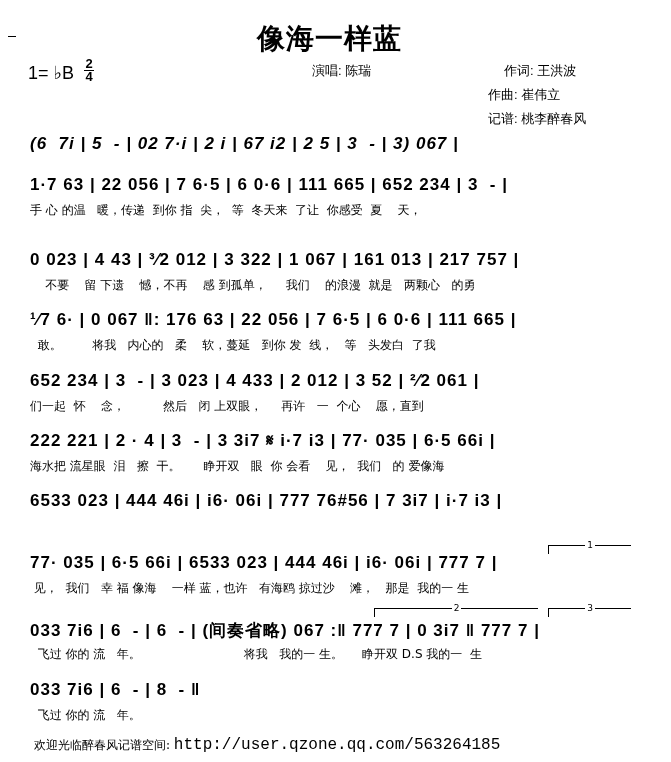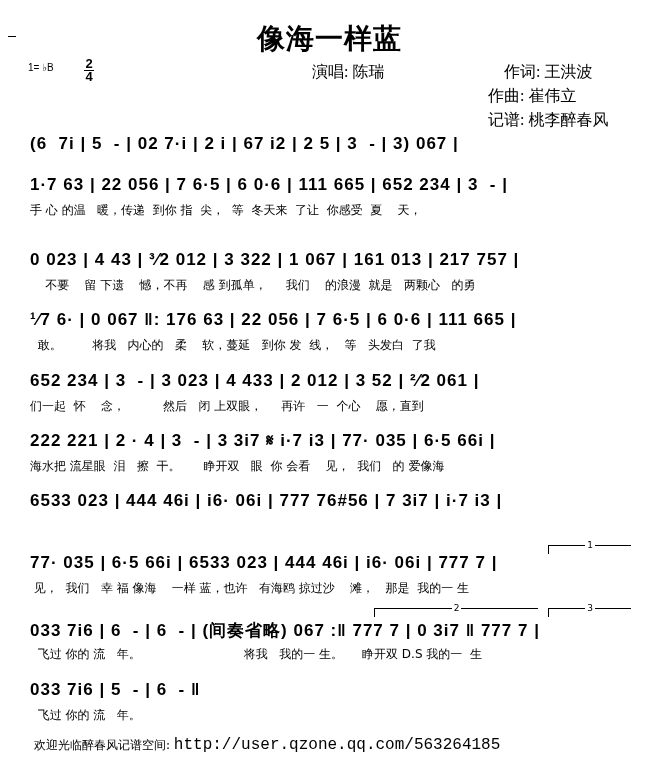--- a/index.html
+++ b/index.html
@@ -1,23 +1,23 @@
 <!DOCTYPE html>
 <html><head>
 <meta charset="utf-8">
 <style>
   html, body { margin: 0; padding: 0; background: #ffffff; }
   body { width: 671px; height: 762px; position: relative; overflow: hidden; color: #000; font-family: "DejaVu Sans", sans-serif; }
   .abs { position: absolute; }
   .dash { left: 8px; top: 36px; width: 8px; height: 1px; background: #000; }
   .title { left: 0; width: 599px; top: 20px; text-align: center; font-family: "DejaVu Serif", serif; font-weight: bold; font-size: 28px; letter-spacing: 1px; padding-left: 60px; box-sizing: border-box; }
-  .key { left: 28px; top: 62px; font-size: 10px; font-family: "Liberation Sans", sans-serif; }
+  .key { left: 28px; top: 62px; font-size: 18px; font-family: "Liberation Sans", sans-serif; }
   .time { left: 84px; top: 58px; font-size: 13px; font-weight: bold; line-height: 12px; text-align: center; font-family: "Liberation Sans", sans-serif; }
   .time .bar { border-top: 1.5px solid #000; width: 10px; margin: 0 auto; }
-  .credit { font-family: Liberation Serif, serif; font-size: 16px; text-align: right; }
+  .credit { font-family: Liberation Sans, sans-serif; font-size: 13px; text-align: right; }
   .row { position: absolute; left: 30px; width: 610px; height: 50px; }
   .notes { position: absolute; top: 0; left: 0; white-space: pre; font-family: "Liberation Sans", sans-serif; font-weight: bold; font-size: 17px; letter-spacing: 1px; }
   .lyrics { position: absolute; top: 27px; left: 0; white-space: pre; font-family: "DejaVu Sans", sans-serif; font-size: 12px; letter-spacing: 0px; }
   .foot { left: 34px; top: 736px; font-family: "DejaVu Serif", serif; font-size: 12px; }
   .foot .url { font-family: "Liberation Mono", monospace; font-size: 16px; }
   .volta { position: absolute; border-top: 1px solid #000; border-left: 1px solid #000; height: 8px; font-size: 9px; text-align: center; line-height: 0; }
   .volta span { background: #fff; padding: 0 2px; position: relative; top: -1px; }
 </style>
 </head>
 <body>
@@ -30,21 +30,21 @@
   <div>2</div>
   <div class="bar"></div>
   <div>4</div>
 </div>
 
 <div class="abs credit" style="left:312px; top:62px;">演唱: 陈瑞</div>
 <div class="abs credit" style="left:488px; top:62px;margin-left:16px;">作词: 王洪波</div>
 <div class="abs credit" style="left:488px; top:86px;">作曲: 崔伟立</div>
 <div class="abs credit" style="left:488px; top:110px;">记谱: 桃李醉春风</div>
 
-<div class="row" style="top:134px;">
+<div class="row" style="top:134px;font-style:italic;">
   <div class="notes">(6  7i | 5  - | 02 7·i | 2 i | 67 i2 | 2 5 | 3  - | 3) 067 |</div>
 </div>
 <div class="row" style="top:175px;">
   <div class="notes">1·7 63 | 22 056 | 7 6·5 | 6 0·6 | 111 665 | 652 234 | 3  - |</div>
   <div class="lyrics">手 心 的温   暖，传递  到你 指  尖，  等  冬天来  了让  你感受  夏    天，</div>
 </div>
 <div class="row" style="top:250px;">
   <div class="notes">0 023 | 4 43 | ³⁄2 012 | 3 322 | 1 067 | 161 013 | 217 757 |</div>
   <div class="lyrics">    不要    留 下遗    憾，不再    感 到孤单，     我们    的浪漫  就是   两颗心   的勇</div>
 </div>
@@ -65,21 +65,21 @@
 </div>
 <div class="row" style="top:553px;">
   <div class="notes">77· 035 | 6·5 66i | 6533 023 | 444 46i | i6· 06i | 777 7 |</div>
   <div class="lyrics"> 见，  我们   幸 福 像海    一样 蓝，也许   有海鸥 掠过沙    滩，   那是  我的一 生</div>
 </div>
 <div class="row" style="top:619px;">
   <div class="notes">033 7i6 | 6  - | 6  - | (间奏省略) 067 :‖ 777 7 | 0 3i7 ‖ 777 7 |</div>
   <div class="lyrics">  飞过 你的 流   年。                           将我   我的一 生。     睁开双 D.S 我的一  生</div>
 </div>
 <div class="row" style="top:680px;">
-  <div class="notes">033 7i6 | 5  - | 6  - ‖</div>
+  <div class="notes">033 7i6 | 6  - | 8  - ‖</div>
   <div class="lyrics">  飞过 你的 流   年。</div>
 </div>
 
 <div class="volta" style="left:548px; top:545px; width:82px;"><span>1</span></div>
 <div class="volta" style="left:374px; top:608px; width:163px;"><span>2</span></div>
 <div class="volta" style="left:548px; top:608px; width:82px;"><span>3</span></div>
 
 <div class="abs foot">
   <span>欢迎光临醉春风记谱空间: </span><span class="url">http://user.qzone.qq.com/563264185</span>
 </div>

